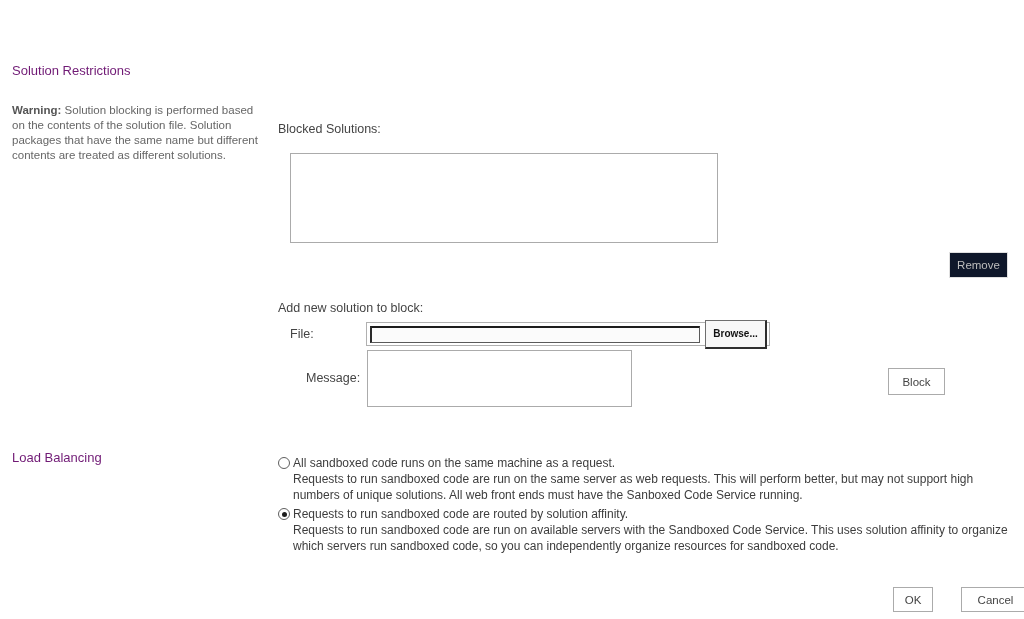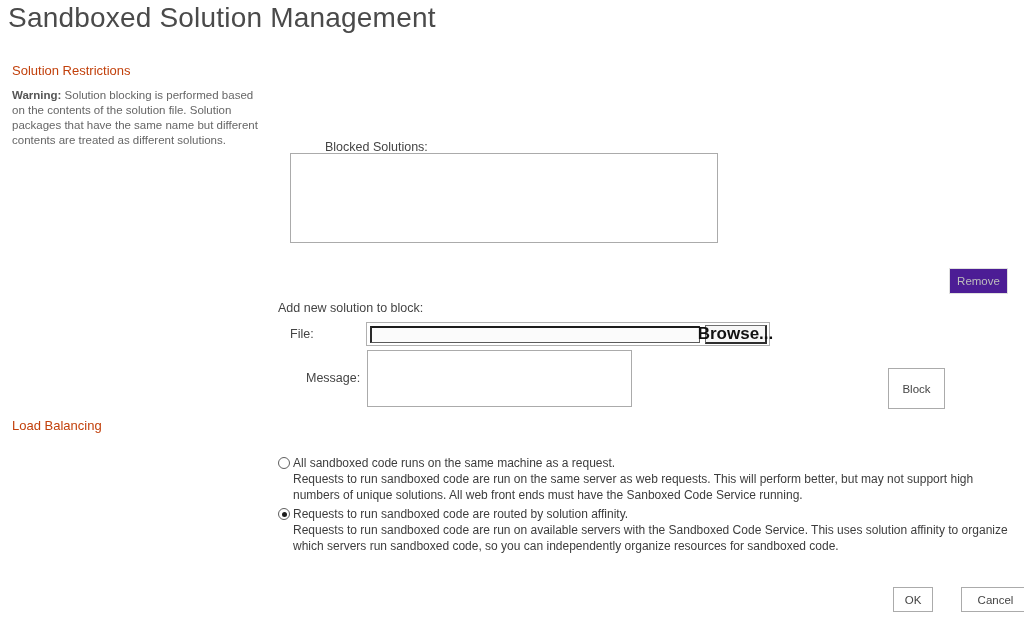--- a/index.html
+++ b/index.html
@@ -5,57 +5,57 @@
   * { margin:0; padding:0; box-sizing:border-box; }
   html,body { background:#ffffff; }
   body { font-family:"Liberation Sans","DejaVu Sans",sans-serif; color:#444; }
   .page {
     position:relative; width:1024px; height:619px; background:#fff; overflow:hidden;
   }
   .page-title {
     position:absolute; left:8px; top:2px;
     font-size:28px; font-weight:300; color:#4a4a4a; letter-spacing:0.2px;
   }
-  .section-heading { font-size:13px; color:#c2410c; margin-bottom:8px; }
+  .section-heading { font-size:13px; color:#701a75; margin-bottom:8px; }
   .section-desc { font-size:11.5px; color:#666; line-height:15px; }
   .left-col { position:absolute; left:12px; width:256px; }
   .warn-label { font-weight:bold; color:#555; }
 
   .field-label { font-size:12.5px; color:#444; }
 
   .listbox {
     position:absolute; left:290px; top:153px; width:428px; height:90px;
     border:1px solid #ababab; background:#fff;
   }
 
   .btn {
     display:flex; align-items:center; justify-content:center;
     background:#ffffff; border:1px solid #ababab; color:#444;
     font-size:11.5px; font-family:inherit; cursor:pointer;
   }
-  .btn.disabled { color:#bdbdbd; border-color:#e0e0e0; background:#4c1d95; cursor:default;margin-top:16px; }
+  .btn.disabled { color:#bdbdbd; border-color:#e0e0e0; background:#0f172a; cursor:default; }
 
   .remove-btn { position:absolute; left:949px; top:252px; width:59px; height:26px; }
-  .block-btn  { position:absolute; left:888px; top:368px; width:57px; height:41px; }
+  .block-btn  { position:absolute; left:888px; top:368px; width:57px; height:27px; }
   .ok-btn     { position:absolute; left:893px; top:587px; width:40px; height:25px; }
   .cancel-btn { position:absolute; left:961px; top:587px; width:69px; height:25px; }
 
   .file-group {
     position:absolute; left:366px; top:322px; width:404px; height:24px;
     border:1px solid #b0b0b0; background:#fff;
     display:flex; align-items:center; padding:2px 2px 2px 3px; gap:5px;
   }
   .file-text {
     flex:1; height:17px; background:#fbfbfb;
     border:1px solid #5a5a5a; border-top:2px solid #1c1c1c; border-left:2px solid #2a2a2a;
     font-size:12px; font-family:inherit; padding:0 3px; outline:none; color:#222;
   }
   .browse-btn {
-    width:62px; height:19px; display:flex; align-items:center; justify-content:center;
-    background:#f7f7f7; color:#111; font-size:17px; font-weight:600;
+    width:62px; height:29px; display:flex; align-items:center; justify-content:center;
+    background:#f7f7f7; color:#111; font-size:10px; font-weight:600;
     border:1px solid #6e6e6e; border-right:2px solid #2e2e2e; border-bottom:2px solid #2e2e2e;
     cursor:pointer;
   }
   .message-box {
     position:absolute; left:367px; top:350px; width:265px; height:57px;
     border:1px solid #ababab; background:#fff; resize:none; outline:none;
     font-family:inherit; font-size:12px; color:#222; padding:2px 4px;
   }
 
   .radio-option { position:absolute; left:278px; width:737px; }
@@ -69,51 +69,50 @@
     border-radius:50%; background:#1e1e1e;
   }
   .radio-label { font-size:12px; color:#3d3d3d; line-height:14px; cursor:pointer; }
   .radio-desc { margin-left:15px; margin-top:2px; font-size:12px; color:#3d3d3d; line-height:15.5px; }
 </style>
 </head>
 <body>
 
 <div class="page">
 
-  <h1 class="page-title">Sandboxed Solution Management</h1>
 
   <div class="left-col" style="top:63px;">
     <div class="section-heading">Solution Restrictions</div>
-    <div class="section-desc" style="margin-top:10px;">
+    <div class="section-desc" style="margin-top:25px;">
       <span class="warn-label">Warning:</span><span> Solution blocking is performed based on the contents of the solution file. Solution packages that have the same name but different contents are treated as different solutions.</span>
     </div>
   </div>
 
-  <div class="field-label" style="position:absolute; left:278px; top:140px;margin-left:47px;">Blocked Solutions:</div>
+  <div class="field-label" style="position:absolute; left:278px; top:122px;">Blocked Solutions:</div>
 
   <div class="listbox"></div>
 
   <div class="btn disabled remove-btn">Remove</div>
 
   <div class="field-label" style="position:absolute; left:278px; top:301px;">Add new solution to block:</div>
 
   <div class="field-label" style="position:absolute; left:290px; top:327px;">File:</div>
 
   <div class="file-group">
     <input class="file-text" type="text" value="" style="">
     <div class="browse-btn">Browse...</div>
   </div>
 
   <div class="field-label" style="position:absolute; left:306px; top:371px;">Message:</div>
 
   <textarea class="message-box" style=""></textarea>
 
   <div class="btn block-btn">Block</div>
 
-  <div class="left-col" style="top:418px;">
+  <div class="left-col" style="top:450px;">
     <div class="section-heading">Load Balancing</div>
   </div>
 
   <div class="radio-option" style="top:456px;">
     <div class="radio-row">
       <span class="radio"></span>
       <span class="radio-label">All sandboxed code runs on the same machine as a request.</span>
     </div>
     <div class="radio-desc">Requests to run sandboxed code are run on the same server as web requests. This will perform better, but may not support high numbers of unique solutions. All web front ends must have the Sanboxed Code Service running.</div>
   </div>

